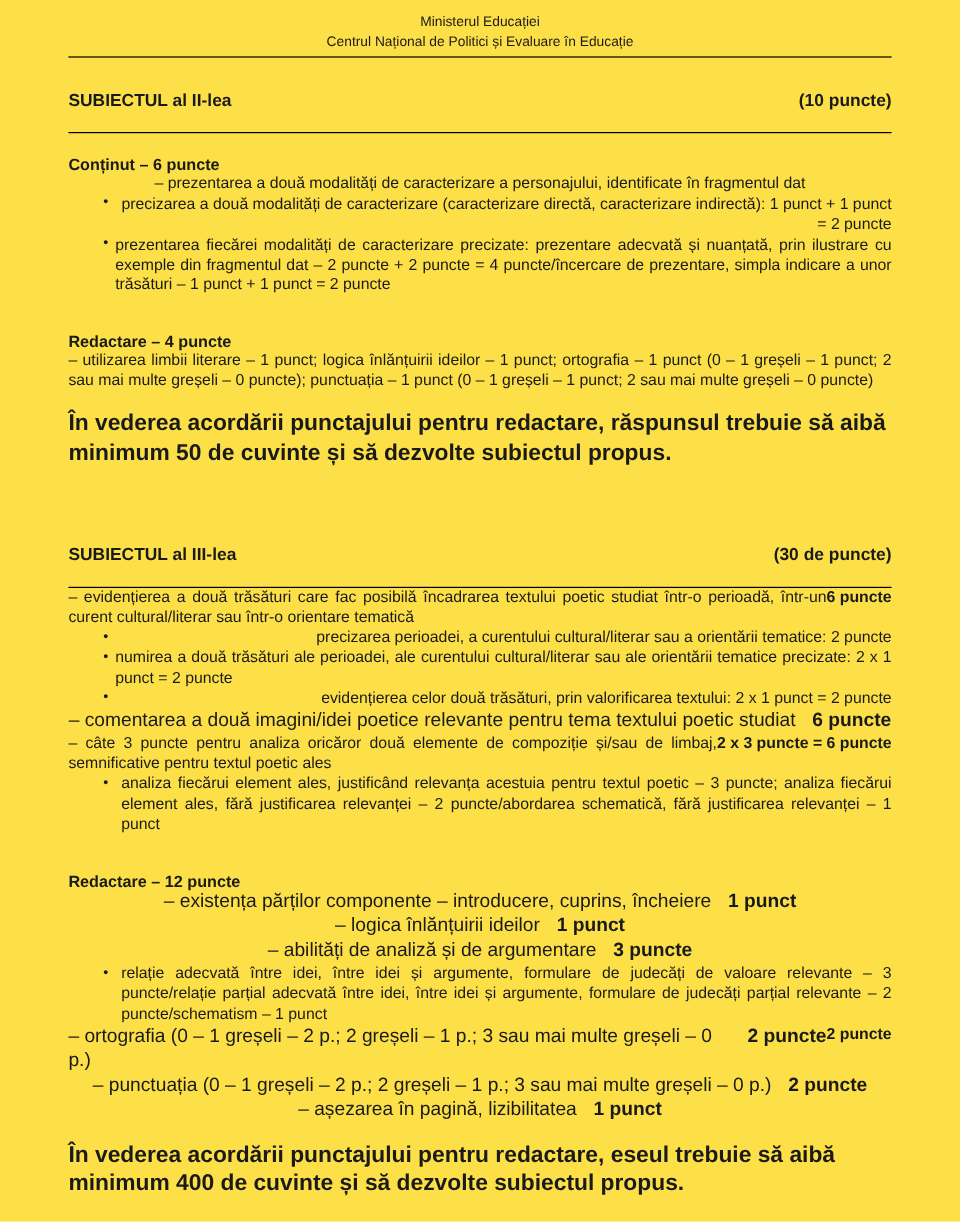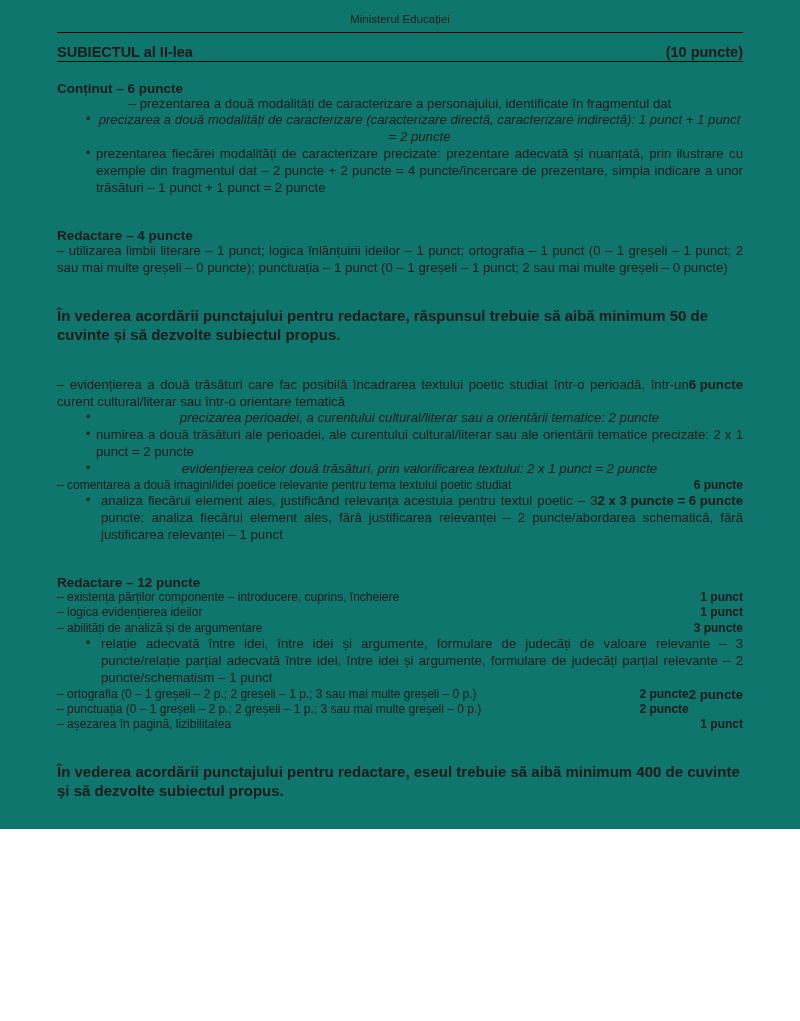--- a/index.html
+++ b/index.html
@@ -11,22 +11,22 @@
   body {
     width: 800px;
     height: 1021px;
     font-family: "Liberation Sans", sans-serif;
     color: #1a1a1a;
     -webkit-font-smoothing: antialiased;
   }
   .page {
     position: relative;
     width: 800px;
-    height: 829px;
-    background: #0f766e;
+    height: 1018px;
+    background: #fde047;
     box-sizing: border-box;
     padding: 10px 57px 0 57px;
   }
   .header {
     text-align: center;
     font-size: 11.5px;
     line-height: 1.35;
     color: #1a1a1a;
     margin: 2px 0 0 0;
   }
@@ -39,45 +39,45 @@
     margin: 4px 0 0 0;
     height: 0;
   }
   .subject-bar {
     display: flex;
     justify-content: space-between;
     align-items: baseline;
     font-weight: bold;
     font-size: 14.5px;
     border-bottom: 1.7px solid #000;
-    padding-bottom: 1px;
-    margin-top: 11px;
+    padding-bottom: 18px;
+    margin-top: 28px;
   }
   .subject-bar .pts { white-space: nowrap; text-align: center; }
 
   .sect-head {
     font-weight: bold;
     font-size: 13.5px;
     margin-top: 19px;
     margin-bottom: 0;
   }
   p.body-line {
     font-size: 13.2px;
     line-height: 1.28;
     margin: 0;
     text-align: justify;
     text-justify: inter-word;
   }
   p.body-line.nojust { text-align: center; }
 
   .row {
     display: flex;
-    justify-content: space-between;
+    justify-content: center;
     align-items: baseline;
-    font-size: 12px;
+    font-size: 16px;
     line-height: 1.28;
   }
   .row .txt { text-align: left; }
   .row .pts { font-weight: bold; white-space: nowrap; padding-left: 14px; }
 
   .flow-pts {
     position: relative;
   }
   .flow-pts .pts {
     font-weight: bold;
@@ -91,51 +91,52 @@
   }
   ul.bullets li {
     position: relative;
     font-size: 13.2px;
     line-height: 1.28;
     padding-left: 39px;
     text-align: justify;
     text-justify: inter-word;
     margin: 0;
   }
-  ul.bullets li.nojust { text-align: center; font-style: italic; }
+  ul.bullets li.nojust { text-align: right; }
   ul.bullets li::before {
     content: "\2022";
     position: absolute;
     left: 29px;
     top: -0.5px;
     font-size: 12px;
   }
   ul.bullets li.spaced {
     padding-left: 44px;
   }
   ul.bullets li.spaced::before {
     left: 29px;
   }
 
   .note {
     font-weight: bold;
-    font-size: 15px;
+    font-size: 19px;
     line-height: 1.3;
-    margin-top: 29px;
+    margin-top: 15px;
   }
   .spacer-md { height: 12px; }
   .spacer-lg { height: 17px; }
 </style>
 </head>
 <body>
 
 <div class="page">
 
   <div class="header">
     <span class="h-line">Ministerul Educației</span>
+    <span class="h-line">Centrul Național de Politici și Evaluare în Educație</span>
   </div>
   <hr class="rule">
 
   <div class="subject-bar">
     <span>SUBIECTUL al II-lea</span>
     <span class="pts">(10 puncte)</span>
   </div>
 
   <div class="sect-head">Conținut – 6 puncte</div>
   <p class="body-line nojust">– prezentarea a două modalități de caracterizare a personajului, identificate în fragmentul dat</p>
@@ -147,20 +148,24 @@
 
   <div class="spacer-md"></div>
 
   <div class="sect-head">Redactare – 4 puncte</div>
   <p class="body-line">– utilizarea limbii literare – 1 punct; logica înlănțuirii ideilor – 1 punct; ortografia – 1 punct (0 – 1 greșeli – 1 punct; 2 sau mai multe greșeli – 0 puncte); punctuația – 1 punct (0 – 1 greșeli – 1 punct; 2 sau mai multe greșeli – 0 puncte)</p>
 
   <p class="note">În vederea acordării punctajului pentru redactare, răspunsul trebuie să aibă minimum 50 de cuvinte și să dezvolte subiectul propus.</p>
 
   <div class="spacer-lg"></div>
 
+  <div class="subject-bar">
+    <span>SUBIECTUL al III-lea</span>
+    <span class="pts">(30 de puncte)</span>
+  </div>
 
 
   <p class="body-line flow-pts">
     <span class="pts">6 puncte</span>
     <span>– evidențierea a două trăsături care fac posibilă încadrarea textului poetic studiat într-o perioadă, într-un curent cultural/literar sau într-o orientare tematică</span>
   </p>
 
   <ul class="bullets">
     <li class="nojust">precizarea perioadei, a curentului cultural/literar sau a orientării tematice: 2 puncte</li>
     <li>numirea a două trăsături ale perioadei, ale curentului cultural/literar sau ale orientării tematice precizate: 2 x 1 punct = 2 puncte</li>
@@ -168,36 +173,37 @@
   </ul>
 
   <div class="row">
     <span class="txt">– comentarea a două imagini/idei poetice relevante pentru tema textului poetic studiat</span>
     <span class="pts">6 puncte</span>
   </div>
 
 
   <p class="body-line flow-pts">
     <span class="pts">2 x 3 puncte = 6 puncte</span>
+    <span>– câte 3 puncte pentru analiza oricăror două elemente de compoziție și/sau de limbaj, semnificative pentru textul poetic ales</span>
   </p>
 
   <ul class="bullets">
     <li class="spaced">analiza fiecărui element ales, justificând relevanța acestuia pentru textul poetic – 3 puncte; analiza fiecărui element ales, fără justificarea relevanței – 2 puncte/abordarea schematică, fără justificarea relevanței – 1 punct</li>
   </ul>
 
   <div class="spacer-md"></div>
 
   <div class="sect-head">Redactare – 12 puncte</div>
 
   <div class="row">
     <span class="txt">– existența părților componente – introducere, cuprins, încheiere</span>
     <span class="pts">1 punct</span>
   </div>
   <div class="row">
-    <span class="txt">– logica evidențierea ideilor</span>
+    <span class="txt">– logica înlănțuirii ideilor</span>
     <span class="pts">1 punct</span>
   </div>
   <div class="row">
     <span class="txt">– abilități de analiză și de argumentare</span>
     <span class="pts">3 puncte</span>
   </div>
 
   <ul class="bullets">
     <li class="spaced">relație adecvată între idei, între idei și argumente, formulare de judecăți de valoare relevante – 3 puncte/relație parțial adecvată între idei, între idei și argumente, formulare de judecăți parțial relevante – 2 puncte/schematism – 1 punct</li>
   </ul>

